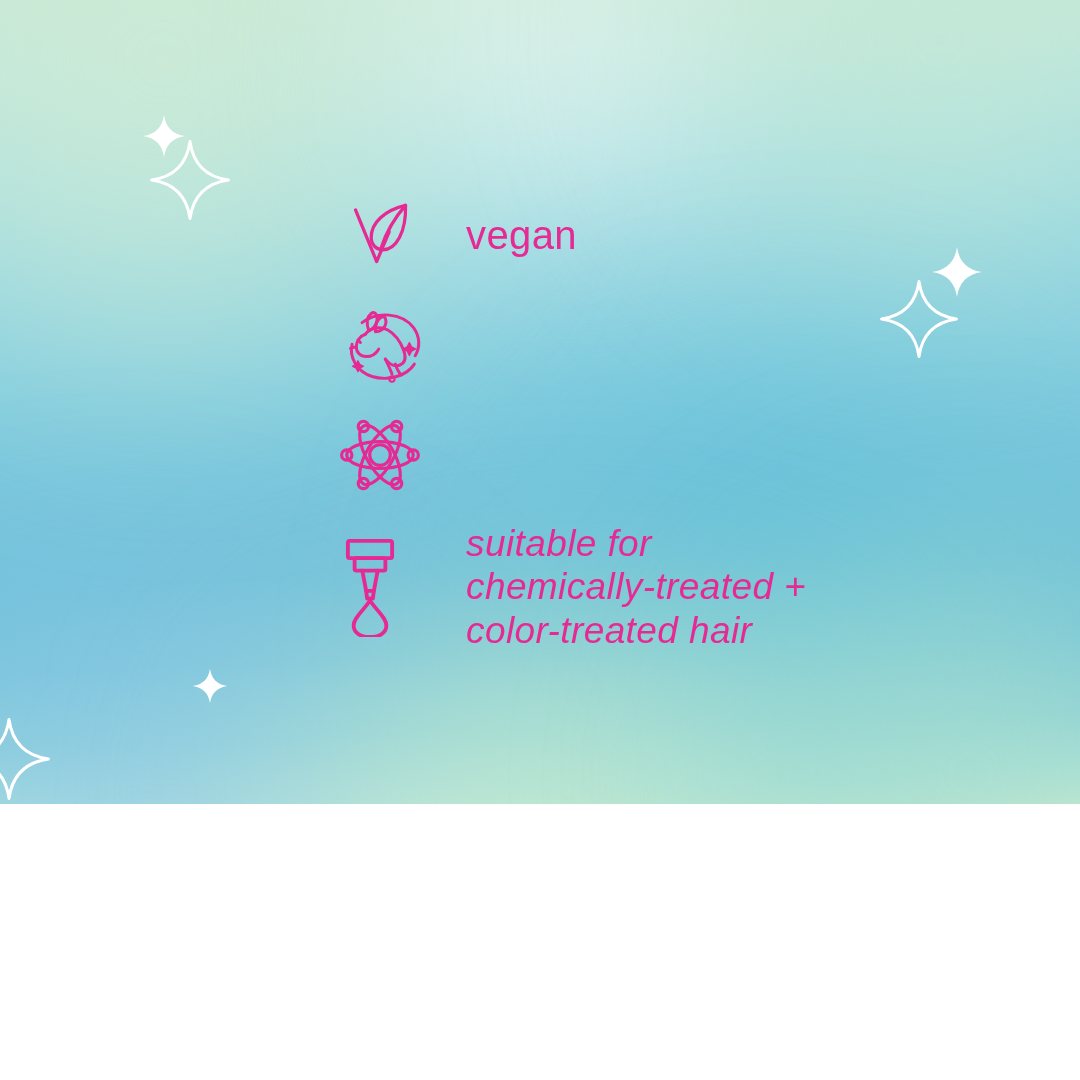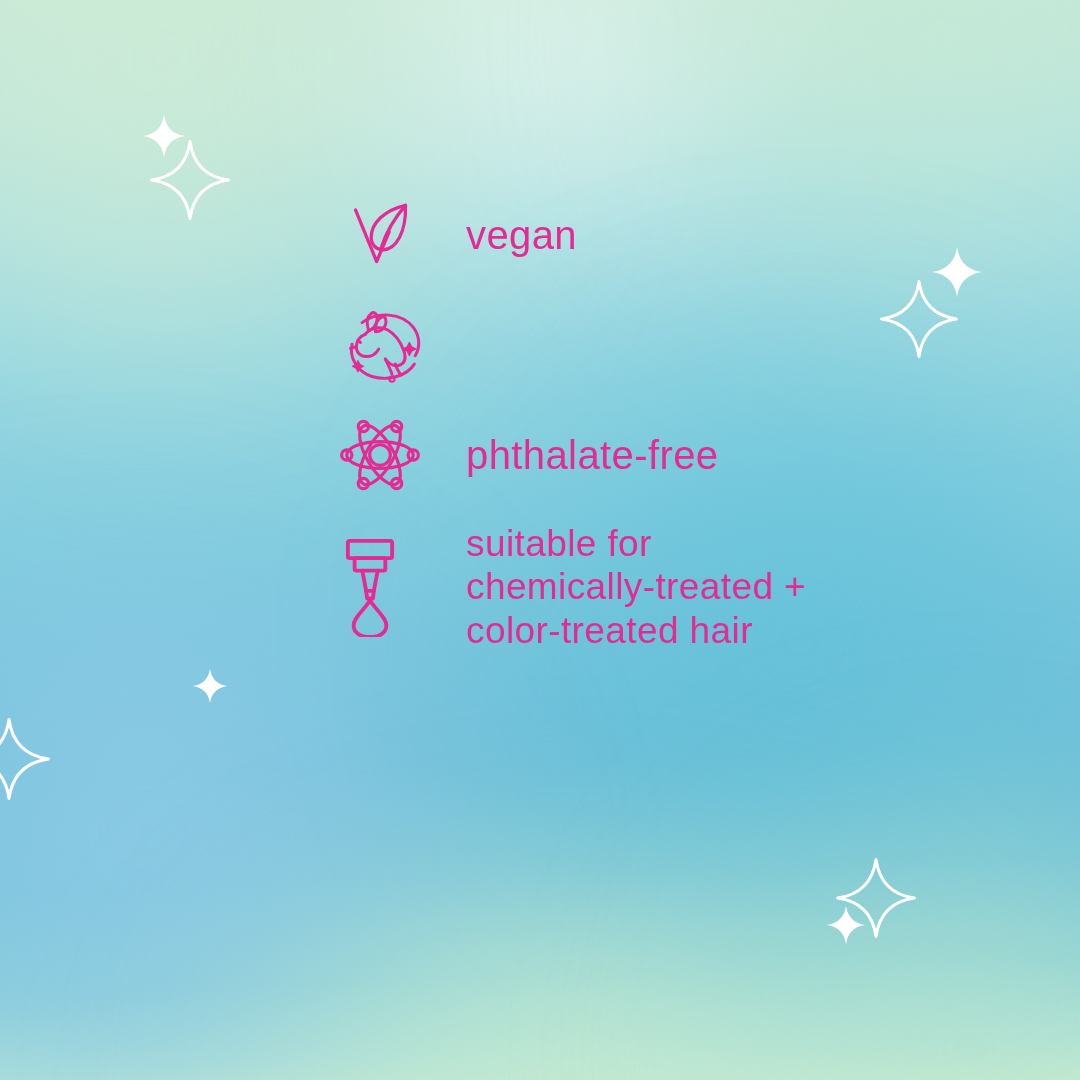--- a/index.html
+++ b/index.html
@@ -3,21 +3,21 @@
 <meta charset="utf-8">
 <style>
   html,body{margin:0;padding:0;}
   body{
     width:1080px;height:1080px;overflow:hidden;
     font-family:"Liberation Sans", sans-serif;
     position:relative;
   }
   #stage{
     position:relative;
-    width:1080px;height:1080px;
+    width:1080px;height:804px;
     overflow:hidden;
     background:#8ecfe0;
   }
   
   .bg-base{
     position:absolute;inset:0;
     background:linear-gradient(178deg,
        #c9e9d6 0%,
        #bfe6dc 9%,
        #a9dfe2 20%,
@@ -73,21 +73,21 @@
   #claims{
     position:absolute;
     left:340px;top:180px;
     width:700px;
   }
   .claim-row{
     display:flex;
     align-items:center;
     height:110px;
   }
-  .claim-row.tall{height:auto;align-items:center;margin-top:12px;}
+  .claim-row.tall{height:auto;align-items:center;margin-top:12px;font-style:italic;}
   .claim-icon{
     width:86px;
     min-width:86px;
     display:flex;
     align-items:center;
     justify-content:flex-start;
   }
   .claim-icon svg{display:block;}
   .claim-text{
     margin-left:40px;
@@ -200,21 +200,20 @@
               <circle r="13"></circle>
               <circle cx="-42" cy="0" r="6.5"></circle>
               <circle cx="21" cy="-36" r="6.5"></circle>
               <circle cx="21" cy="36" r="6.5"></circle>
               <circle cx="42" cy="0" r="6.5"></circle>
               <circle cx="-21" cy="-36" r="6.5"></circle>
               <circle cx="-21" cy="36" r="6.5"></circle>
             </g>
           </svg>
         </div>
-        <div class="claim-text">phthalate-free</div>
       </div>
       <div class="claim-row tall">
         <div class="claim-icon">
           <svg width="60" height="100" viewBox="0 0 60 104" fill="none" stroke="#E52A94" stroke-width="4" stroke-linecap="round" stroke-linejoin="round">
             <rect x="7" y="4" width="46" height="18" rx="2"></rect>
             <rect x="14" y="22" width="32" height="13" rx="2"></rect>
             <path d="M22 35 L26 56 L34 56 L38 35"></path>
             <path d="M26 56 L27 64 L33 64 L34 56"></path>
             <path d="M30 66 C22 78 13 84 13 92 C13 99 19 104 30 104 C41 104 47 99 47 92 C47 84 38 78 30 66 Z"></path>
           </svg>

